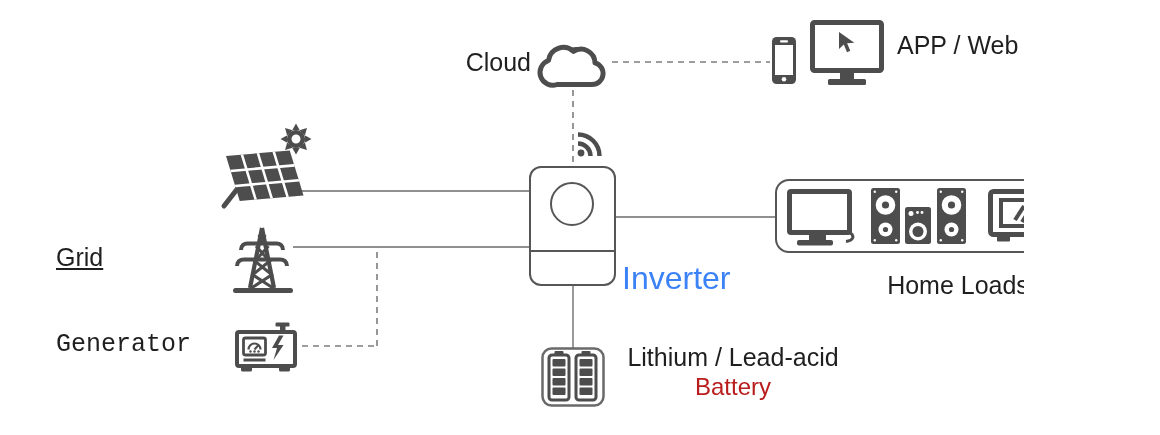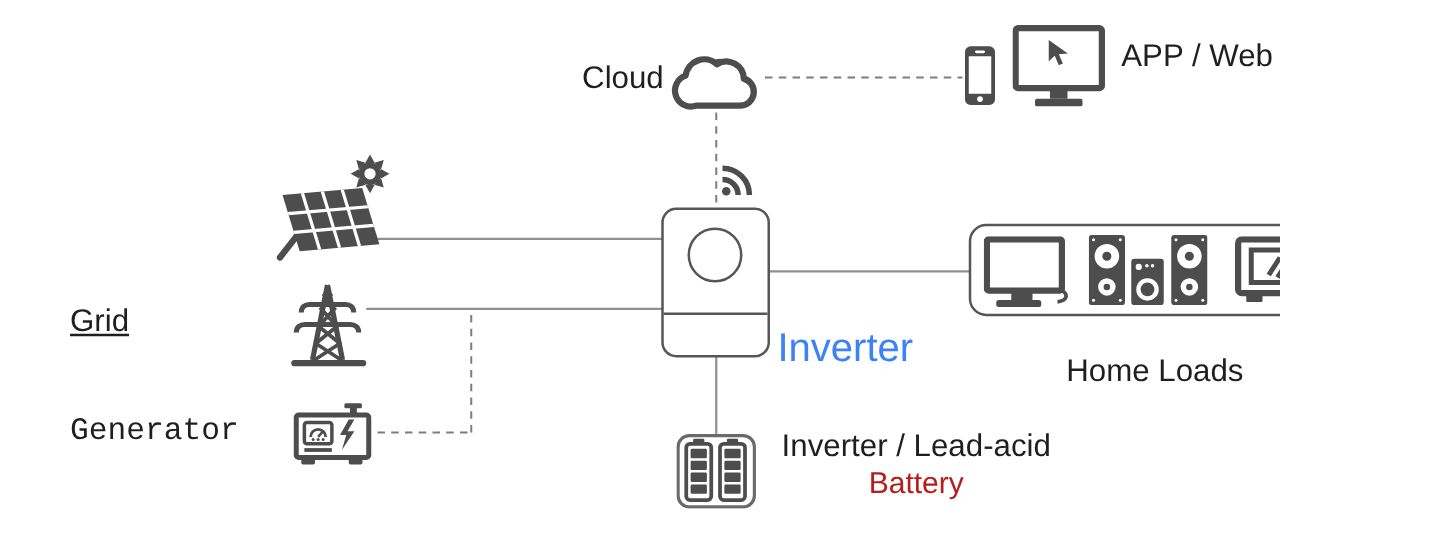--- a/index.html
+++ b/index.html
@@ -9,21 +9,21 @@
   .abs{position:absolute;}
   svg{display:block;}
 
   
   .lbl-cloud{left:401px;top:47px;width:130px;text-align:right;}
   .lbl-appweb{left:897px;top:30px;}
   .lbl-solar{left:56px;top:162px;}
   .lbl-grid{left:56px;top:242px;text-decoration:underline;}
   .lbl-generator{left:56px;top:330px;font-family:Liberation Mono, monospace;}
   .lbl-inverter{left:622px;top:263px;font-size:32px;color:#3b82f6;}
-  .lbl-homeloads{left:853px;top:282px;width:210px;}
+  .lbl-homeloads{left:853px;top:270px;width:210px;text-align:center;}
   .lbl-battery{left:613px;top:343px;width:240px;text-align:center;line-height:29px;}
   .lbl-battery .l2{font-size:24px;color:#b91c1c;}
 
   
   .ic-cloud{left:535px;top:36px;}
   .ic-phone{left:771px;top:36px;}
   .ic-monitor{left:810px;top:20px;}
   .ic-sun{left:279px;top:122px;}
   .ic-panel{left:212px;top:146px;}
   .ic-tower{left:230px;top:222px;}
@@ -63,21 +63,21 @@
     <line x1="377" y1="346" x2="377" y2="248" stroke="#7d7d7d" stroke-width="1.6" stroke-dasharray="6 5"></line>
   </svg>
 
   <div class="lbl lbl-cloud">Cloud</div>
   <div class="lbl lbl-appweb">APP / Web</div>
   <div class="lbl lbl-grid">Grid</div>
   <div class="lbl lbl-generator">Generator</div>
   <div class="lbl lbl-inverter">Inverter</div>
   <div class="lbl lbl-homeloads">Home Loads</div>
   <div class="lbl lbl-battery">
-    <div class="l1">Inverter / Lead-acid</div>
+    <div class="l1">Lithium / Lead-acid</div>
     <div class="l2">Battery</div>
   </div>
 
   <svg class="abs ic-cloud" width="76" height="53" viewBox="0 0 76 53">
     <path d="M14,27 a13,13 0 0 1 21,-11.5 a10,10 0 0 1 13.5,1.5" fill="none" stroke="#4d4d4d" stroke-width="5" stroke-linecap="round"></path>
     <path d="M22,48.5 h35 a11,11 0 0 0 3,-21.6 a14,14 0 0 0 -21.5,-11.5 a15,15 0 0 0 -25,9.1 A11.5,11.5 0 0 0 22,48.5 z" fill="#fff" stroke="#4d4d4d" stroke-width="5" stroke-linejoin="round"></path>
   </svg>
 
   <svg class="abs ic-phone" width="26" height="49" viewBox="0 0 26 49">
     <rect x="1" y="1" width="24" height="47" rx="4.5" fill="#4d4d4d"></rect>

